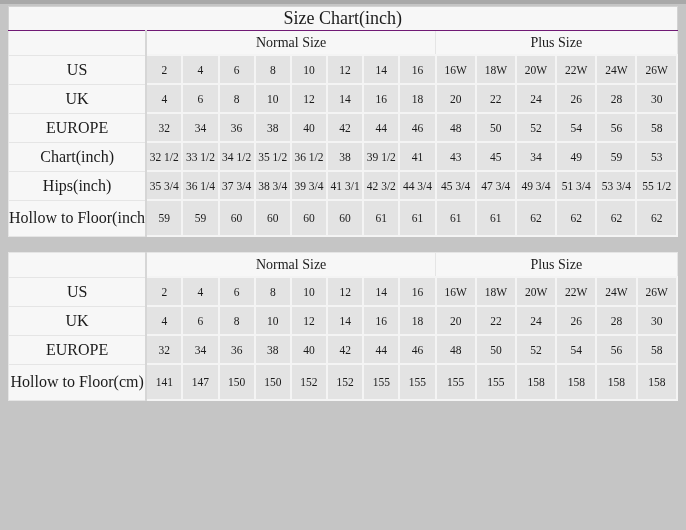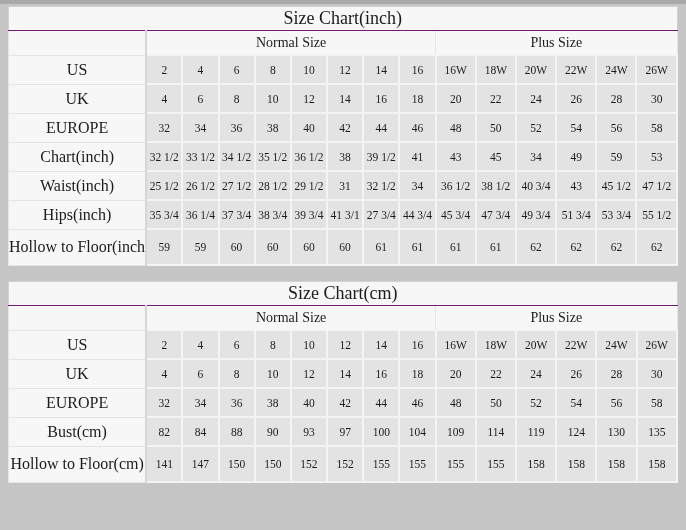--- a/index.html
+++ b/index.html
@@ -176,45 +176,28 @@
           <td class="val">39 1/2</td>
           <td class="val">41</td>
           <td class="val">43</td>
           <td class="val">45</td>
           <td class="val">34</td>
           <td class="val">49</td>
           <td class="val">59</td>
           <td class="val">53</td>
         </tr>
         <tr>
-          <td class="label">Waist(inch)</td>
-          <td class="val">25 1/2</td>
-          <td class="val">26 1/2</td>
-          <td class="val">27 1/2</td>
-          <td class="val">28 1/2</td>
-          <td class="val">29 1/2</td>
-          <td class="val">31</td>
-          <td class="val">32 1/2</td>
-          <td class="val">34</td>
-          <td class="val">36 1/2</td>
-          <td class="val">38 1/2</td>
-          <td class="val">40 3/4</td>
-          <td class="val">43</td>
-          <td class="val">45 1/2</td>
-          <td class="val">47 1/2</td>
-        </tr>
-        <tr>
           <td class="label">Hips(inch)</td>
           <td class="val">35 3/4</td>
           <td class="val">36 1/4</td>
           <td class="val">37 3/4</td>
           <td class="val">38 3/4</td>
           <td class="val">39 3/4</td>
           <td class="val">41 3/1</td>
-          <td class="val">27 3/4</td>
+          <td class="val">42 3/2</td>
           <td class="val">44 3/4</td>
           <td class="val">45 3/4</td>
           <td class="val">47 3/4</td>
           <td class="val">49 3/4</td>
           <td class="val">51 3/4</td>
           <td class="val">53 3/4</td>
           <td class="val">55 1/2</td>
         </tr>
         <tr>
           <td class="label">Hollow to Floor(inch)</td>
@@ -248,23 +231,20 @@
         <col class="c-normal">
         <col class="c-normal">
       <col class="c-plus">
         <col class="c-plus">
         <col class="c-plus">
       <col class="c-plus">
         <col class="c-plus">
         <col class="c-plus">
     </colgroup>
     <thead>
-      <tr class="title-row">
-        <th class="title" colspan="15">Size Chart(cm)</th>
-      </tr>
       <tr class="section-row">
         <th class="label-head"></th>
         <th colspan="8">Normal Size</th>
         <th colspan="6">Plus Size</th>
       </tr>
     </thead>
     <tbody>
         <tr>
           <td class="label">US</td>
           <td class="val">2</td>
@@ -310,37 +290,20 @@
           <td class="val">44</td>
           <td class="val">46</td>
           <td class="val">48</td>
           <td class="val">50</td>
           <td class="val">52</td>
           <td class="val">54</td>
           <td class="val">56</td>
           <td class="val">58</td>
         </tr>
         <tr>
-          <td class="label">Bust(cm)</td>
-          <td class="val">82</td>
-          <td class="val">84</td>
-          <td class="val">88</td>
-          <td class="val">90</td>
-          <td class="val">93</td>
-          <td class="val">97</td>
-          <td class="val">100</td>
-          <td class="val">104</td>
-          <td class="val">109</td>
-          <td class="val">114</td>
-          <td class="val">119</td>
-          <td class="val">124</td>
-          <td class="val">130</td>
-          <td class="val">135</td>
-        </tr>
-        <tr>
           <td class="label">Hollow to Floor(cm)</td>
           <td class="val">141</td>
           <td class="val">147</td>
           <td class="val">150</td>
           <td class="val">150</td>
           <td class="val">152</td>
           <td class="val">152</td>
           <td class="val">155</td>
           <td class="val">155</td>
           <td class="val">155</td>

